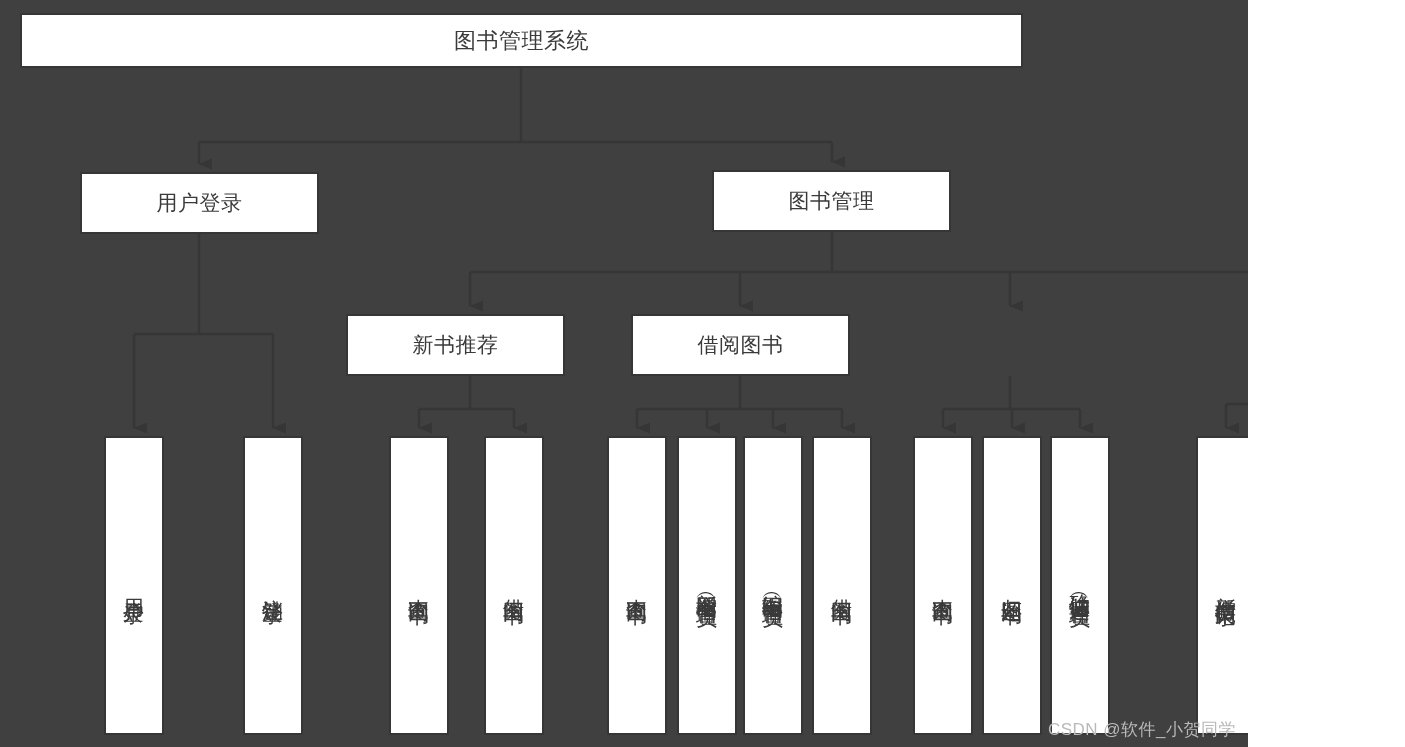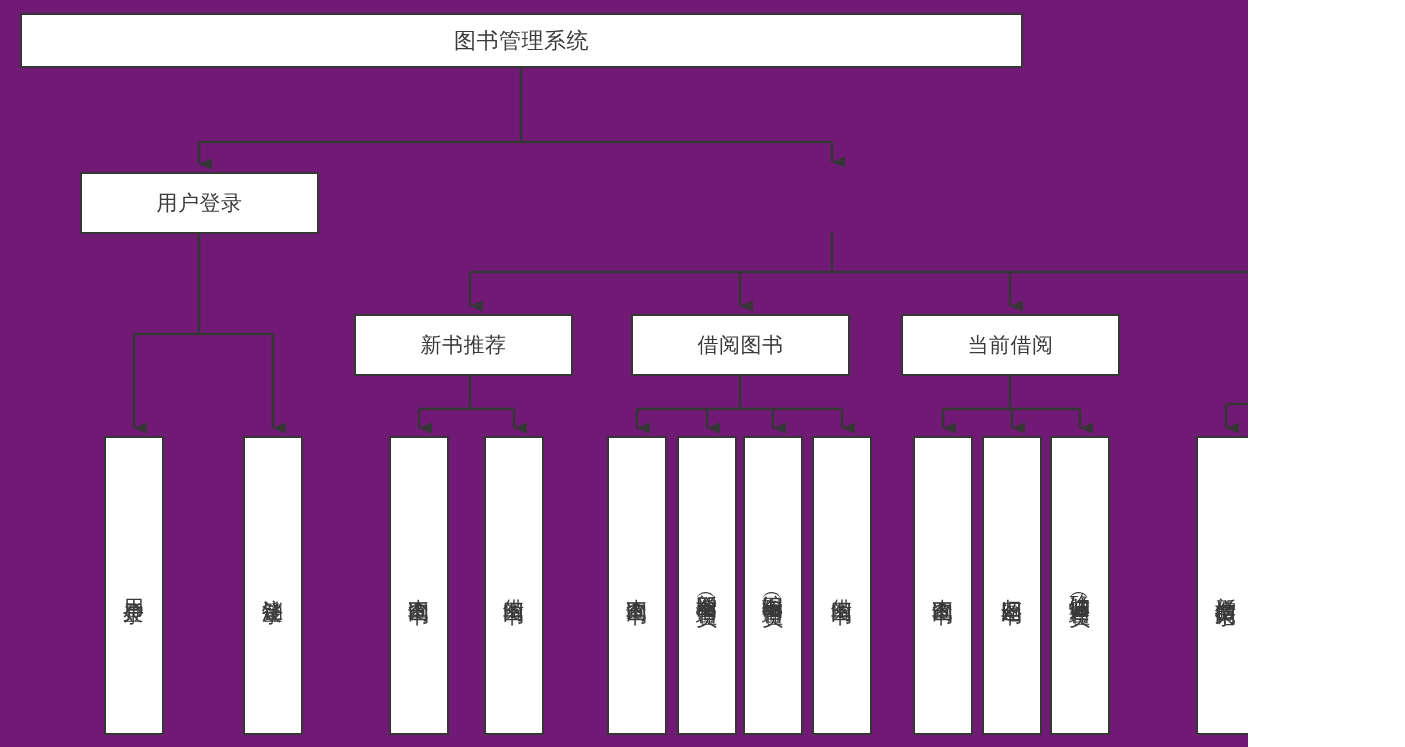--- a/index.html
+++ b/index.html
@@ -8,21 +8,21 @@
     padding: 0;
     background: #ffffff;
   }
   body {
     font-family: "Liberation Sans", "DejaVu Sans", sans-serif;
   }
   #canvas {
     position: relative;
     width: 1248px;
     height: 747px;
-    background: #701a75;
+    background: #404040;
     overflow: hidden;
   }
   #edges {
     position: absolute;
     left: 0;
     top: 0;
     width: 1405px;
     height: 747px;
     pointer-events: none;
   }
@@ -128,29 +128,29 @@
     </g>
   </svg>
 
   <div class="node horiz root" style="left:20px; top:13px; width:1003px; height:55px;">
     <span class="lbl">图书管理系统</span>
   </div>
 
   <div class="node horiz" style="left:80px; top:172px; width:239px; height:62px;">
     <span class="lbl">用户登录</span>
   </div>
+  <div class="node horiz" style="left:712px; top:170px; width:239px; height:62px;">
+    <span class="lbl">图书管理</span>
+  </div>
 
-  <div class="node horiz" style="left:354px; top:314px; width:219px; height:62px;">
+  <div class="node horiz" style="left:346px; top:314px; width:219px; height:62px;">
     <span class="lbl">新书推荐</span>
   </div>
   <div class="node horiz" style="left:631px; top:314px; width:219px; height:62px;">
     <span class="lbl">借阅图书</span>
-  </div>
-  <div class="node horiz" style="left:901px; top:314px; width:219px; height:62px;">
-    <span class="lbl">当前借阅</span>
   </div>
 
   <div class="node vert" style="left:104px; top:436px; width:60px; height:299px;">
     <span class="lbl">用户登录</span>
   </div>
   <div class="node vert" style="left:243px; top:436px; width:60px; height:299px;">
     <span class="lbl">注销登录</span>
   </div>
   <div class="node vert" style="left:389px; top:436px; width:60px; height:299px;">
     <span class="lbl">查询图书</span>
@@ -179,14 +179,15 @@
   <div class="node vert" style="left:1050px; top:436px; width:60px; height:299px;">
     <span class="lbl">确认归还（管理员）</span>
   </div>
   <div class="node vert" style="left:1196px; top:436px; width:60px; height:299px;">
     <span class="lbl">新增借阅记录</span>
   </div>
   <div class="node vert" style="left:1312px; top:436px; width:60px; height:299px;">
     <span class="lbl">查询借阅记录</span>
   </div>
 
+  <div id="watermark">CSDN @软件_小贺同学</div>
 
 </div>
 
 </body></html>

